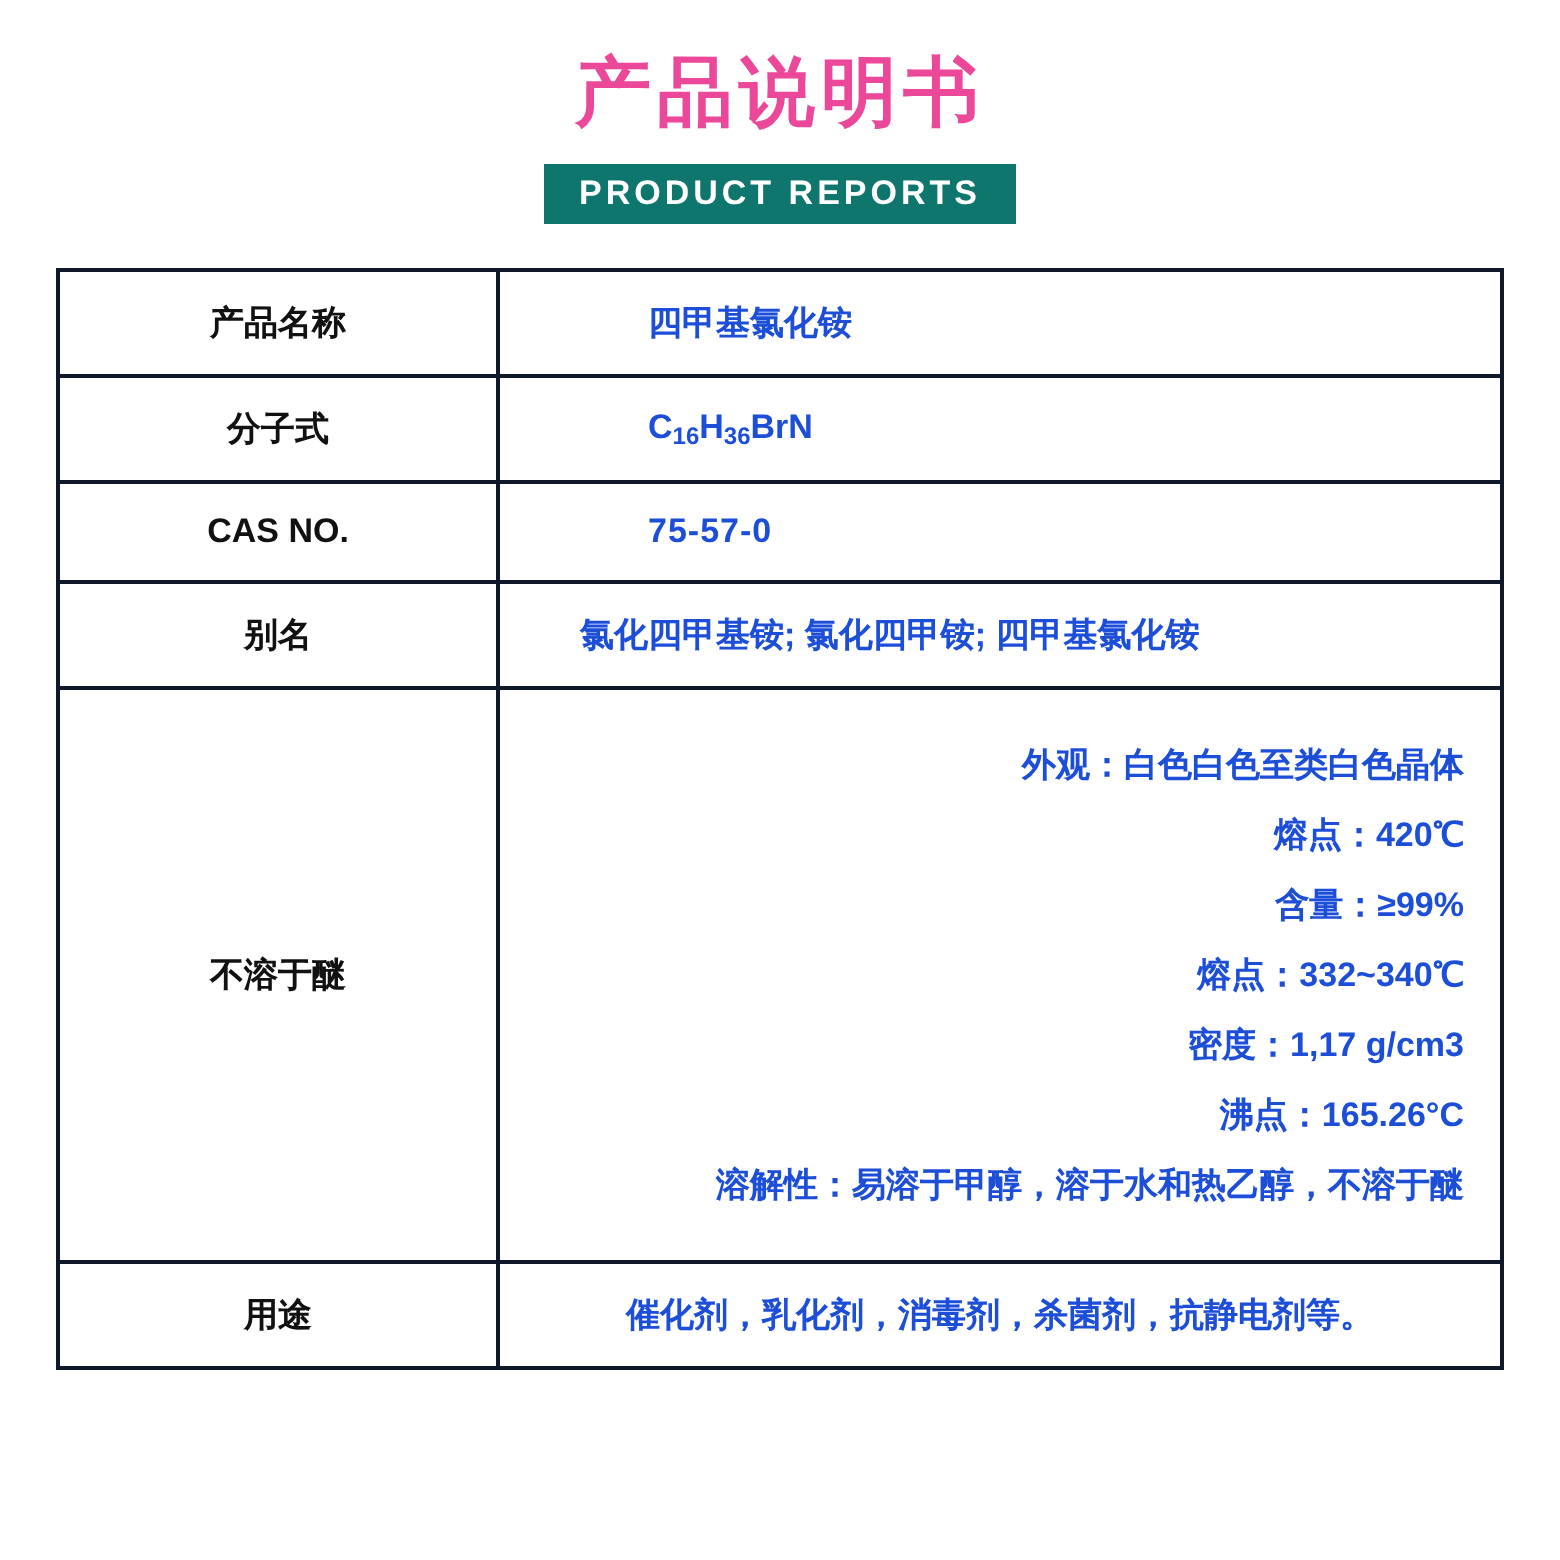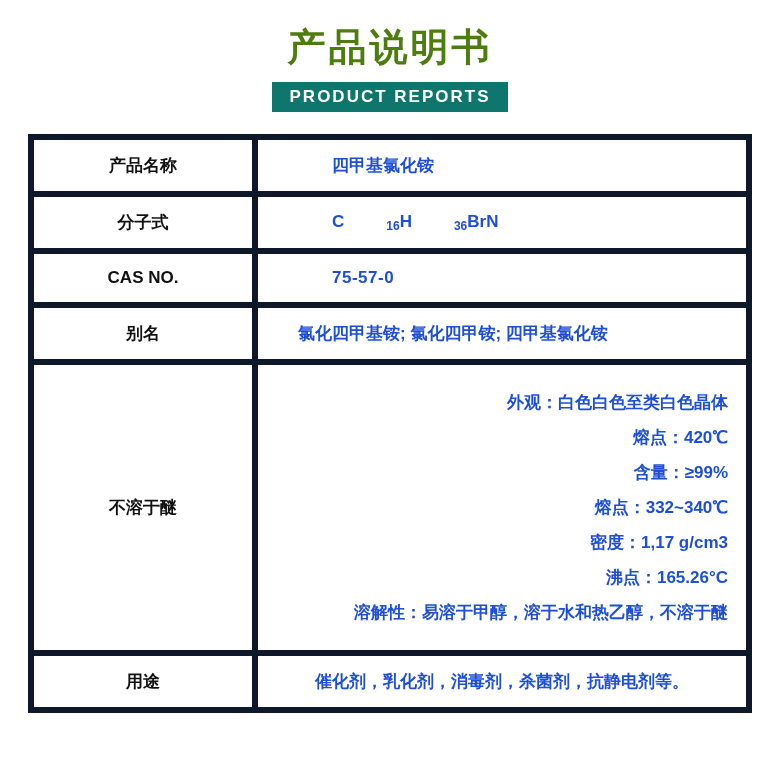--- a/index.html
+++ b/index.html
@@ -21,21 +21,21 @@
     box-sizing: border-box;
   }
   
   .header {
     padding-top: 26px;
     text-align: center;
   }
   .title-cn {
     font-size: 38px;
     font-weight: bold;
-    color: #4d7c0f;
+    color: #ec4899;
     letter-spacing: 3px;
     line-height: 1.15;
   }
   .title-en-wrap {
     margin-top: 12px;
     display: flex;
     justify-content: center;
   }
   .title-en {
     display: inline-block;
@@ -50,21 +50,21 @@
   
   .table-wrap {
     margin: 22px 28px 0 28px;
   }
   table.spec {
     width: 100%;
     border-collapse: collapse;
     table-layout: fixed;
   }
   table.spec td {
-    border: 6px solid #0f172a;
+    border: 2px solid #0f172a;
     vertical-align: middle;
   }
   td.label {
     width: 210px;
     text-align: center;
     font-size: 17px;
     font-weight: bold;
     color: #111;
     padding: 14px 4px;
   }
@@ -82,21 +82,20 @@
     padding-left: 74px;
   }
   td.value.indent-sm {
     padding-left: 40px;
   }
   .formula sub {
     font-size: 12px;
     vertical-align: baseline;
     position: relative;
     top: 3px;
-    margin-left: 42px;
   }
   .qual-list {
     list-style: none;
     margin: 0;
     padding: 6px 0 6px 0;
     text-align: right;
   }
   .qual-list li {
     font-size: 17px;
     font-weight: bold;

